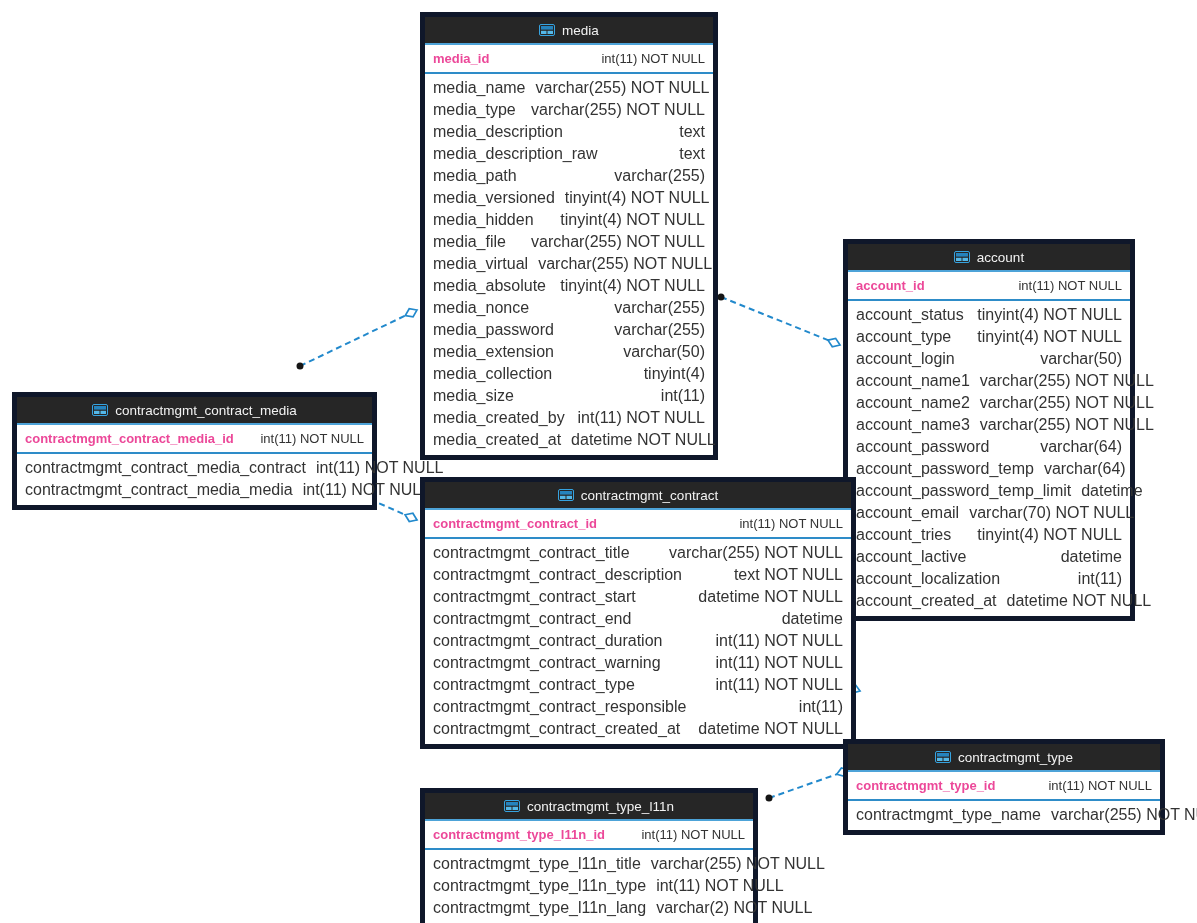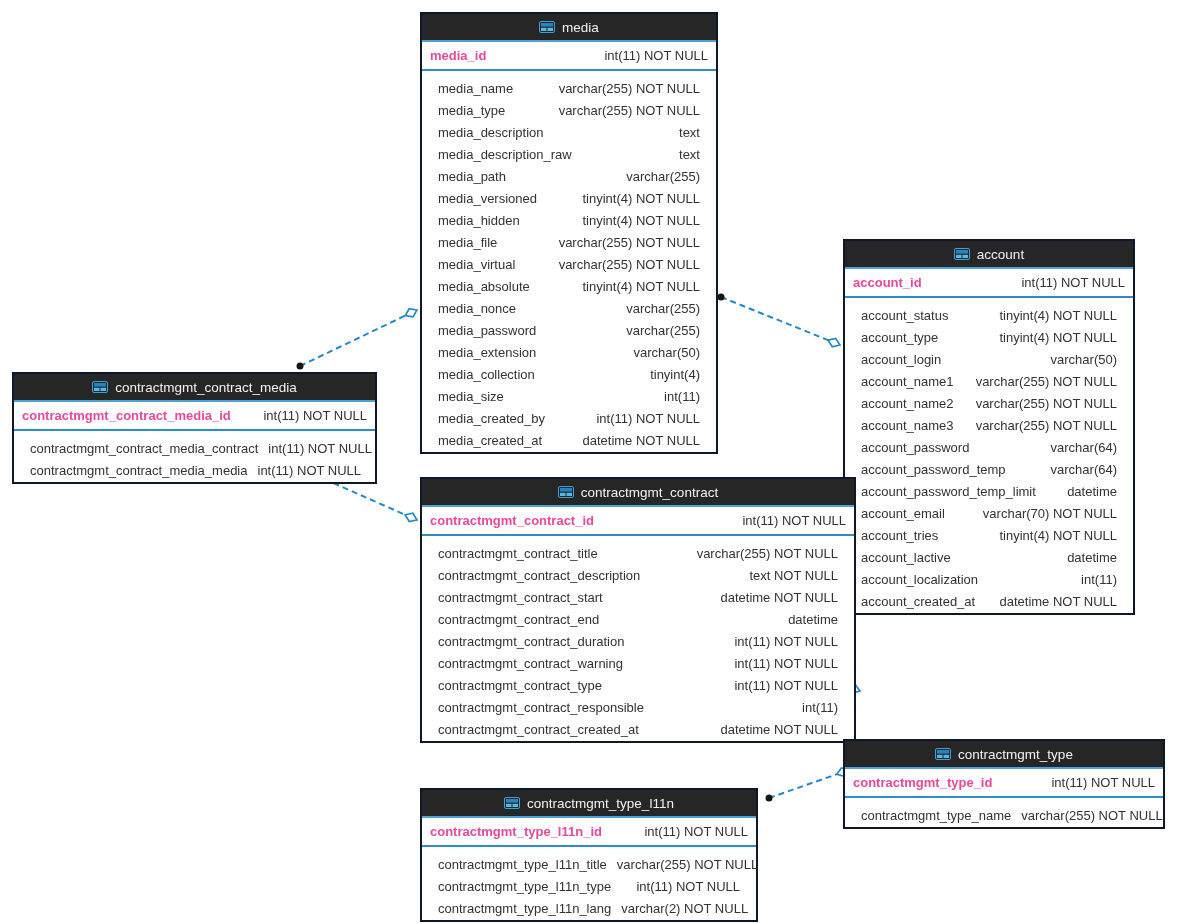--- a/index.html
+++ b/index.html
@@ -3,38 +3,38 @@
 <meta charset="utf-8">
 <style>
   html,body { margin:0; padding:0; background:#ffffff; }
   #canvas {
     position:relative; width:1197px; height:923px; background:#ffffff;
     font-family:"Liberation Sans","DejaVu Sans",sans-serif; overflow:hidden;
   }
   #connectors { position:absolute; left:0; top:0; width:1197px; height:923px; }
   .table {
     position:absolute; background:#ffffff;
-    border:2px solid #0f172a; box-sizing:border-box;
+    border:5px solid #0f172a; box-sizing:border-box;
   }
   .thead {
     background:#262626; color:#f2f2f2; height:26px;
     display:flex; align-items:center; justify-content:center; gap:7px;
     border-bottom:2px solid #4da3d8; font-size:13.5px;
   }
   .ticon { display:flex; align-items:center; }
   .pkrow {
     display:flex; justify-content:space-between; align-items:center;
     height:27px; padding:0 8px; border-bottom:2px solid #2e8cc8;
     font-size:13px; color:#333;
   }
   .pkrow .fname { font-weight:bold; color:#ec4899; }
   .tbody { padding:3px 0 4px 0; }
   .crow {
-    display:flex; justify-content:space-between; align-items:flex-end;
-    height:22px; padding:0 16px; font-size:13px; color:#333;
+    display:flex; justify-content:space-between; align-items:center;
+    height:22px; padding:0 8px; font-size:16px; color:#333;
   }
   .fname { white-space:nowrap; margin-right:10px; }
   .ftype { white-space:nowrap; text-align:right; }
 </style>
 </head>
 <body>
 
 <div id="canvas">
   <svg id="connectors" xmlns="http://www.w3.org/2000/svg">
       <g>
@@ -224,21 +224,21 @@
           <div class="crow">
             <span class="fname">account_localization</span>
             <span class="ftype">int(11)</span>
           </div>
           <div class="crow">
             <span class="fname">account_created_at</span>
             <span class="ftype">datetime NOT NULL</span>
           </div>
         </div>
       </div>
-      <div class="table" style="left: 12px; top: 372px; width: 365px;">
+      <div class="table" style="left: 12px; top: 392px; width: 365px;">
         <div class="thead">
           <span class="ticon">
             <svg width="16" height="12" viewBox="0 0 16 12">
               <rect x="0.5" y="0.5" width="15" height="11" rx="1.5" fill="none" stroke="#36a3e0"></rect>
               <rect x="2" y="2" width="12" height="3.6" fill="#2583bd"></rect>
               <rect x="2" y="6.8" width="5.5" height="3.2" fill="#54b8e8"></rect>
               <rect x="8.5" y="6.8" width="5.5" height="3.2" fill="#54b8e8"></rect>
             </svg>
           </span>
           <span class="tname">contractmgmt_contract_media</span>

